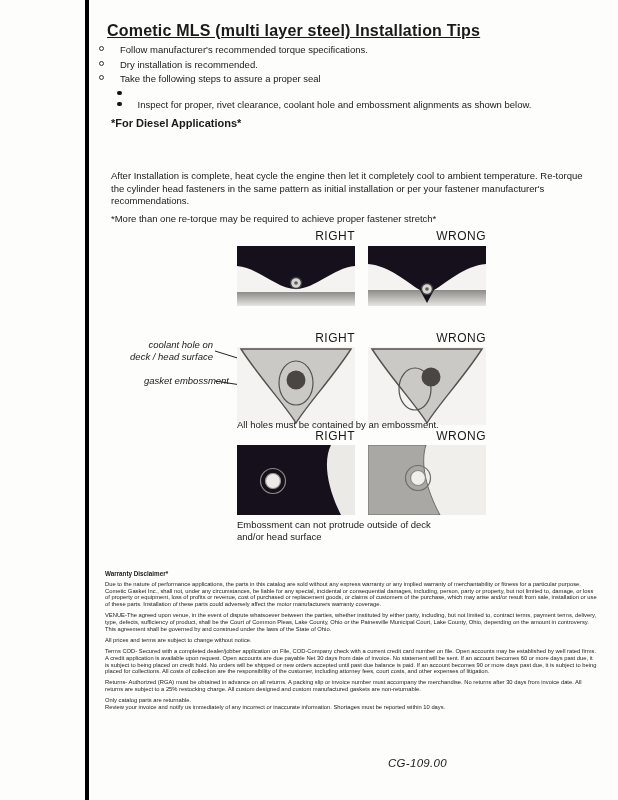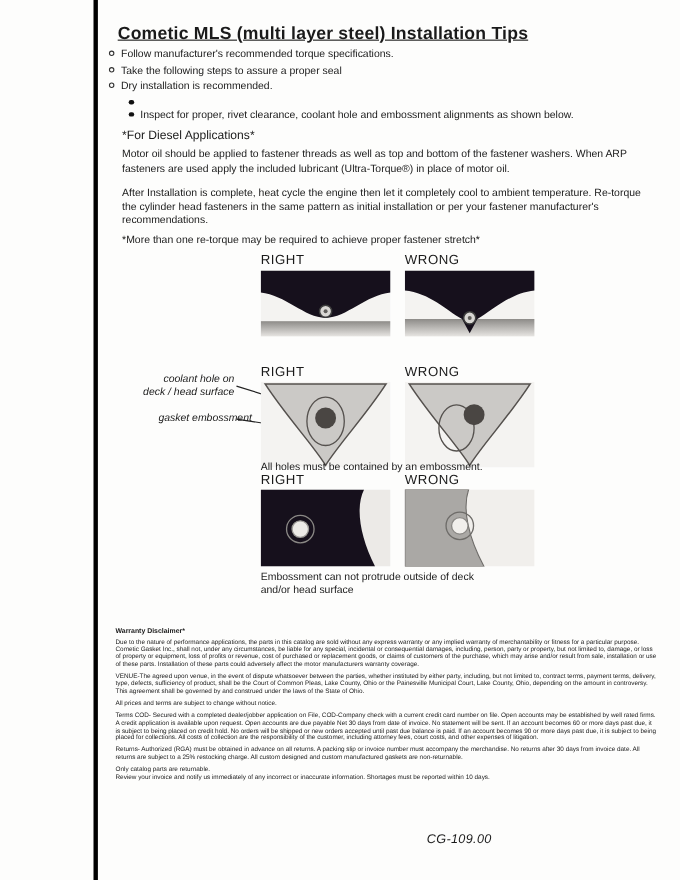--- a/index.html
+++ b/index.html
@@ -15,33 +15,33 @@
   .page { position: absolute; inset: 0; }
   .spine { position: absolute; left: 85px; top: 0; width: 4px; height: 800px; background: #000; }
 
   .title {
     position: absolute; left: 107px; top: 22px;
     font-size: 16px; font-weight: bold; text-decoration: underline;
     letter-spacing: 0.2px;
   }
 
   .bullet-list { position: absolute; left: 99px; top: 44px; width: 480px; }
-  .bullet { display: flex; align-items: flex-start; gap: 6px; margin-bottom: 3.5px; font-size: 9.5px; line-height: 11px; }
+  .bullet { display: flex; align-items: flex-start; gap: 16px; margin-bottom: 3.5px; font-size: 9.5px; line-height: 11px; }
   .bullet.sub { margin-left: 18px; }
   .mk-circle { flex: 0 0 auto; width: 5px; height: 5px; border: 1px solid #333; border-radius: 50%; margin-top: 2px; background: transparent; }
   .mk-dot { flex: 0 0 auto; width: 4.5px; height: 4.5px; border-radius: 50%; background: #111; margin-top: 3px; }
 
-  .diesel-heading { position: absolute; left: 111px; top: 117px; font-size: 11px; font-weight: normal; }
+  .diesel-heading { position: absolute; left: 111px; top: 117px; font-size: 11px; font-weight: bold; }
   .para { position: absolute; left: 111px; width: 472px; font-size: 9.5px; line-height: 12.5px; margin: 0; }
   #para1 { top: 135px; }
   #para2 { top: 170px; }
   .note { position: absolute; left: 111px; top: 213px; width: 472px; font-size: 9.5px; margin: 0; }
 
   .dg-labels { position: absolute; left: 237px; width: 249px; display: flex; gap: 13px; }
-  .dg-label { width: 118px; text-align: left; font-size: 12px; letter-spacing: 0.5px; }
+  .dg-label { width: 118px; text-align: right; font-size: 12px; letter-spacing: 0.5px; }
   .dg-panels { position: absolute; left: 237px; width: 249px; display: flex; gap: 13px; }
   .dg-panel { width: 118px; flex: 0 0 auto; }
   .dg-caption { position: absolute; left: 237px; font-size: 9.5px; line-height: 12px; }
 
   #row1-labels { top: 229px; }
   #row1-panels { top: 246px; height: 60px; }
   #row1-caption { top: 310px; }
 
   #row2-labels { top: 331px; }
   #row2-panels { top: 347px; height: 78px; }
@@ -71,37 +71,36 @@
 
   <div class="title">Cometic MLS (multi layer steel) Installation Tips</div>
 
   <div class="bullet-list">
     <div class="bullet">
       <span class="mk-circle"></span>
       <span>Follow manufacturer's recommended torque specifications.</span>
     </div>
     <div class="bullet">
       <span class="mk-circle"></span>
-      <span>Take the following steps to assure a proper seal</span>
+      <span>Dry installation is recommended.</span>
     </div>
     <div class="bullet">
       <span class="mk-circle"></span>
-      <span>Dry installation is recommended.</span>
+      <span>Take the following steps to assure a proper seal</span>
     </div>
     <div class="bullet sub">
       <span class="mk-dot"></span>
     </div>
     <div class="bullet sub">
       <span class="mk-dot"></span>
       <span>Inspect for proper, rivet clearance, coolant hole and embossment alignments as shown below.</span>
     </div>
   </div>
 
   <div class="diesel-heading">*For Diesel Applications*</div>
-  <p class="para" id="para1">Motor oil should be applied to fastener threads as well as top and bottom of the fastener washers. When ARP fasteners are used apply the included lubricant (Ultra-Torque®) in place of motor oil.</p>
   <p class="para" id="para2">After Installation is complete, heat cycle the engine then let it completely cool to ambient temperature. Re-torque the cylinder head fasteners in the same pattern as initial installation or per your fastener manufacturer's recommendations.</p>
   <p class="note">*More than one re-torque may be required to achieve proper fastener stretch*</p>
 
   <div class="dg-labels" id="row1-labels">
     <div class="dg-label">RIGHT</div>
     <div class="dg-label">WRONG</div>
   </div>
   <div class="dg-panels" id="row1-panels">
     <div class="dg-panel">
       <svg viewBox="0 0 118 60" width="118" height="60">

